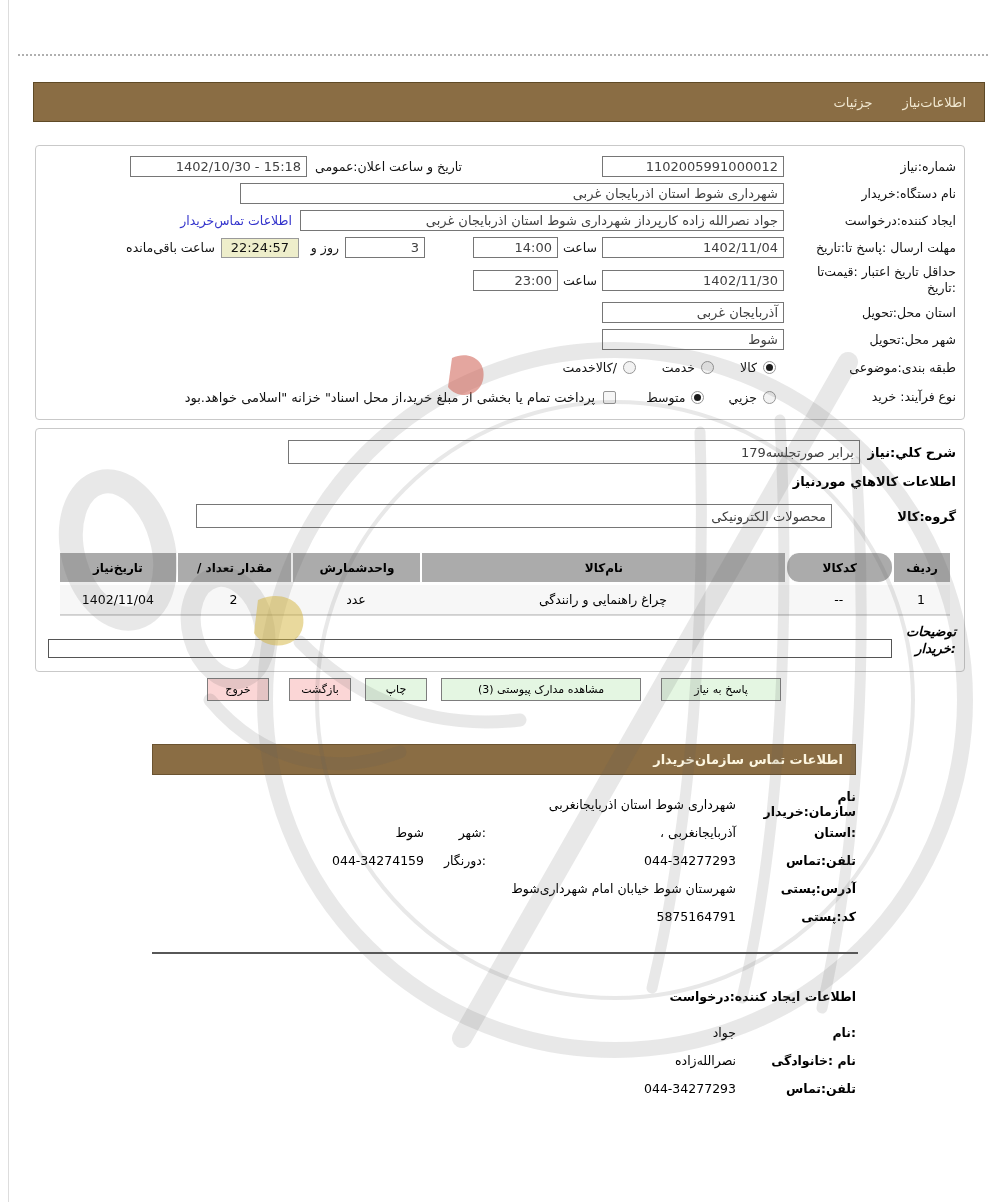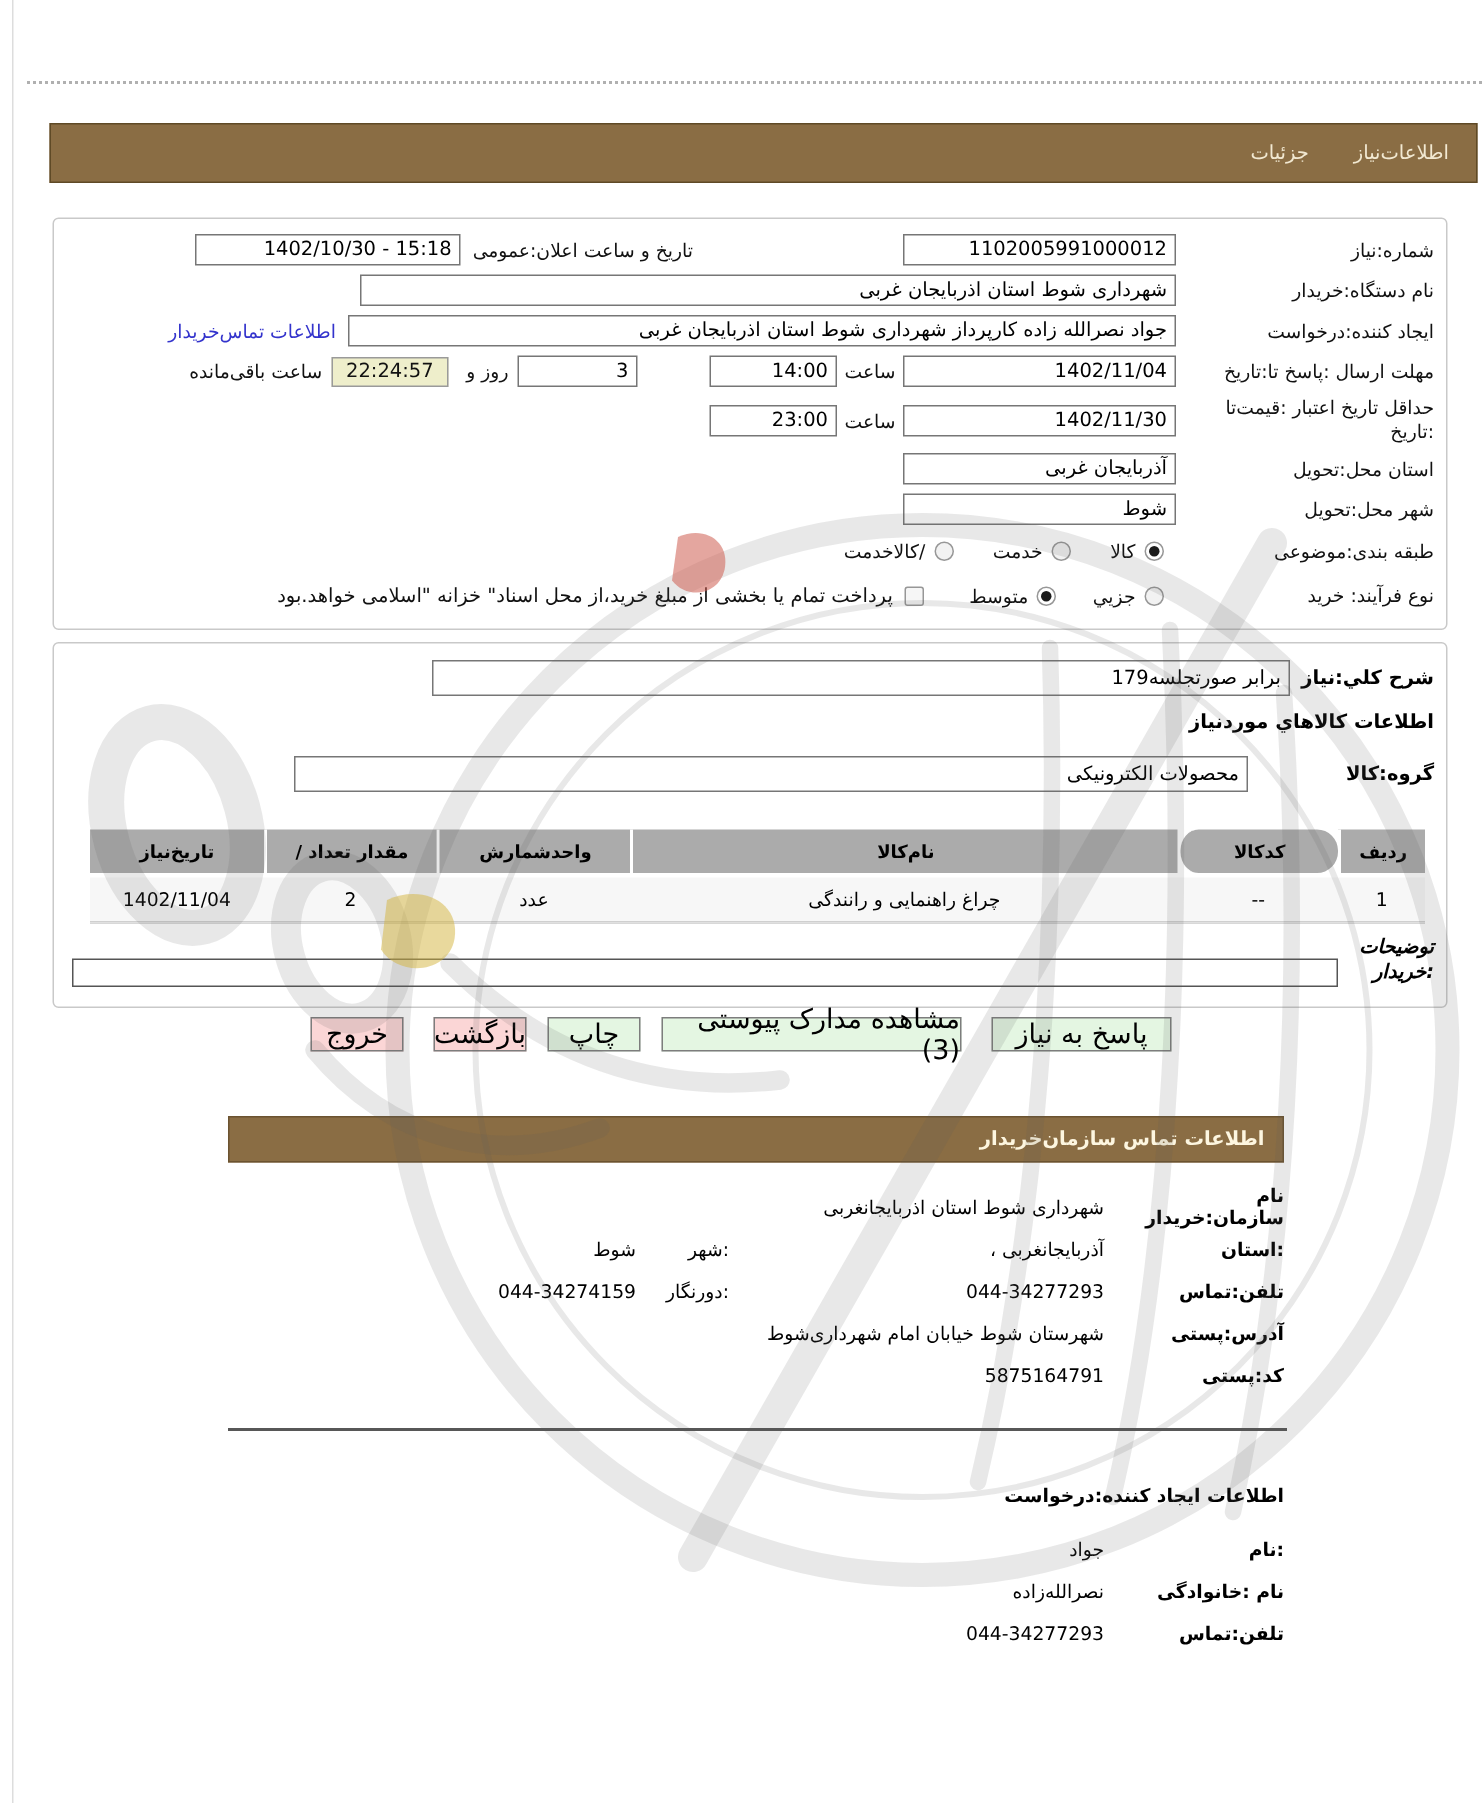--- a/index.html
+++ b/index.html
@@ -20,21 +20,21 @@
   .fieldset{position:absolute;left:35px;right:23px;border:1px solid #c9c9c9;border-radius:4px;
     background:#fff;box-sizing:border-box;z-index:1;}
   .fs1{top:145px;height:275px;padding-top:7px;}
   .fs2{top:428px;height:244px;padding-top:8px;}
   
   .frow{display:flex;align-items:center;height:27px;padding-right:8px;font-size:12.5px;color:#111;}
   .frow.tall{height:38px;}
   .frow.r8{height:29px;} .frow.r9{height:30px;}
   .flabel{width:172px;flex:none;line-height:1.25;}
   .inp{border:1px solid #767676;height:21px;background:#fff;box-sizing:border-box;
-    display:flex;align-items:center;padding:0 5px;font-size:13px;color:#000000;}
+    display:flex;align-items:center;padding:0 5px;font-size:13px;color:#404040;}
   .w-main{width:182px;}
   .ltr{direction:ltr;unicode-bidi:embed;}
   .mid-label{margin-right:140px;}
   .announce-box{margin-right:8px;width:177px;}
   .link{color:#3333cc;margin-right:8px;cursor:pointer;font-size:12.5px;}
   .gap5{margin-right:5px;} .gap6{margin-right:6px;} .gap8{margin-right:8px;}
   .days-box{margin-right:48px;width:80px;}
   .count-box{margin-right:12px;width:78px;background:#eeeecb;border:1px solid #9a9a9a;
     height:20px;box-sizing:border-box;display:flex;align-items:center;justify-content:center;font-size:13px;}
   .time-box{width:85px;}
@@ -62,21 +62,21 @@
   .trow{display:flex;margin-top:3px;background:#f7f7f7;border-bottom:1px solid #cfcfcf;}
   .td{height:29px;display:flex;align-items:center;justify-content:center;font-size:12.5px;}
   .c0{width:6.5%;} .c1{width:12%;border-radius:14px;} .c2{width:41%;} .c3{width:14.5%;} .c4{width:13%;} .c5{width:13%;}
   .notes{display:flex;align-items:flex-end;margin-top:8px;padding-right:8px;font-style:italic;}
   .notes-label{width:64px;flex:none;font-weight:bold;font-size:13px;line-height:1.3;}
   .notes-inp{flex:1;height:17px;border:1px solid #555;background:#fff;margin-left:12px;}
   
   .btnrow{position:absolute;top:678px;left:0;right:0;display:flex;justify-content:center;
     align-items:center;z-index:2;}
   .btn{height:23px;border:1px solid #7d7d7d;box-sizing:border-box;display:flex;align-items:center;
-    justify-content:center;font-size:18px;cursor:pointer;}
+    justify-content:center;font-size:11px;cursor:pointer;}
   .btn.green{background:#e4f6e2;}
   .btn.pink{background:#fbd6d6;}
   .b1{width:120px;} .b2{width:200px;margin-right:20px;} .b3{width:62px;margin-right:14px;}
   .b4{width:62px;margin-right:14px;} .b5{width:62px;margin-right:20px;}
   
   .contact{position:absolute;top:790px;left:152px;width:704px;z-index:2;}
   .crow{display:flex;align-items:center;height:28px;font-size:12.5px;}
   .c-label{width:112px;flex:none;font-weight:bold;}
   .c-val{width:258px;flex:none;padding-left:6px;box-sizing:border-box;}
   .c-val .pad{padding-right:8px;display:inline-block;}
@@ -134,21 +134,21 @@
 
     <div class="frow">
       <span class="flabel">نام دستگاه:خریدار</span>
       <div class="inp" style="width:544px">
         <span>شهرداری شوط استان اذربایجان غربی</span>
       </div>
     </div>
 
     <div class="frow">
       <span class="flabel">ایجاد کننده:درخواست</span>
-      <div class="inp" style="width:552px">
+      <div class="inp" style="width:484px">
         <span>جواد نصرالله زاده کارپرداز شهرداری شوط استان اذربایجان غربی</span>
       </div>
       <span class="link">اطلاعات تماس‌خریدار</span>
     </div>
 
     <div class="frow">
       <span class="flabel">مهلت ارسال :پاسخ تا:تاریخ</span>
       <div class="inp w-main">
         <span class="ltr">1402/11/04</span>
       </div>

